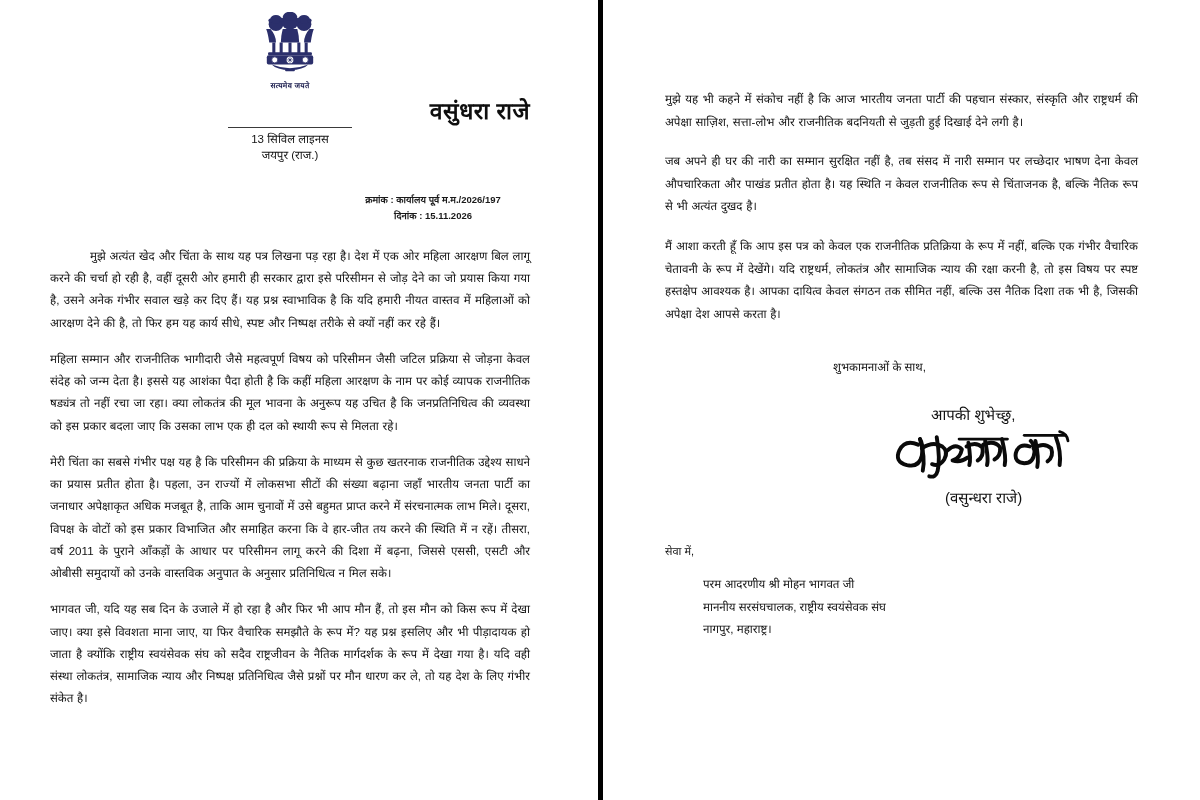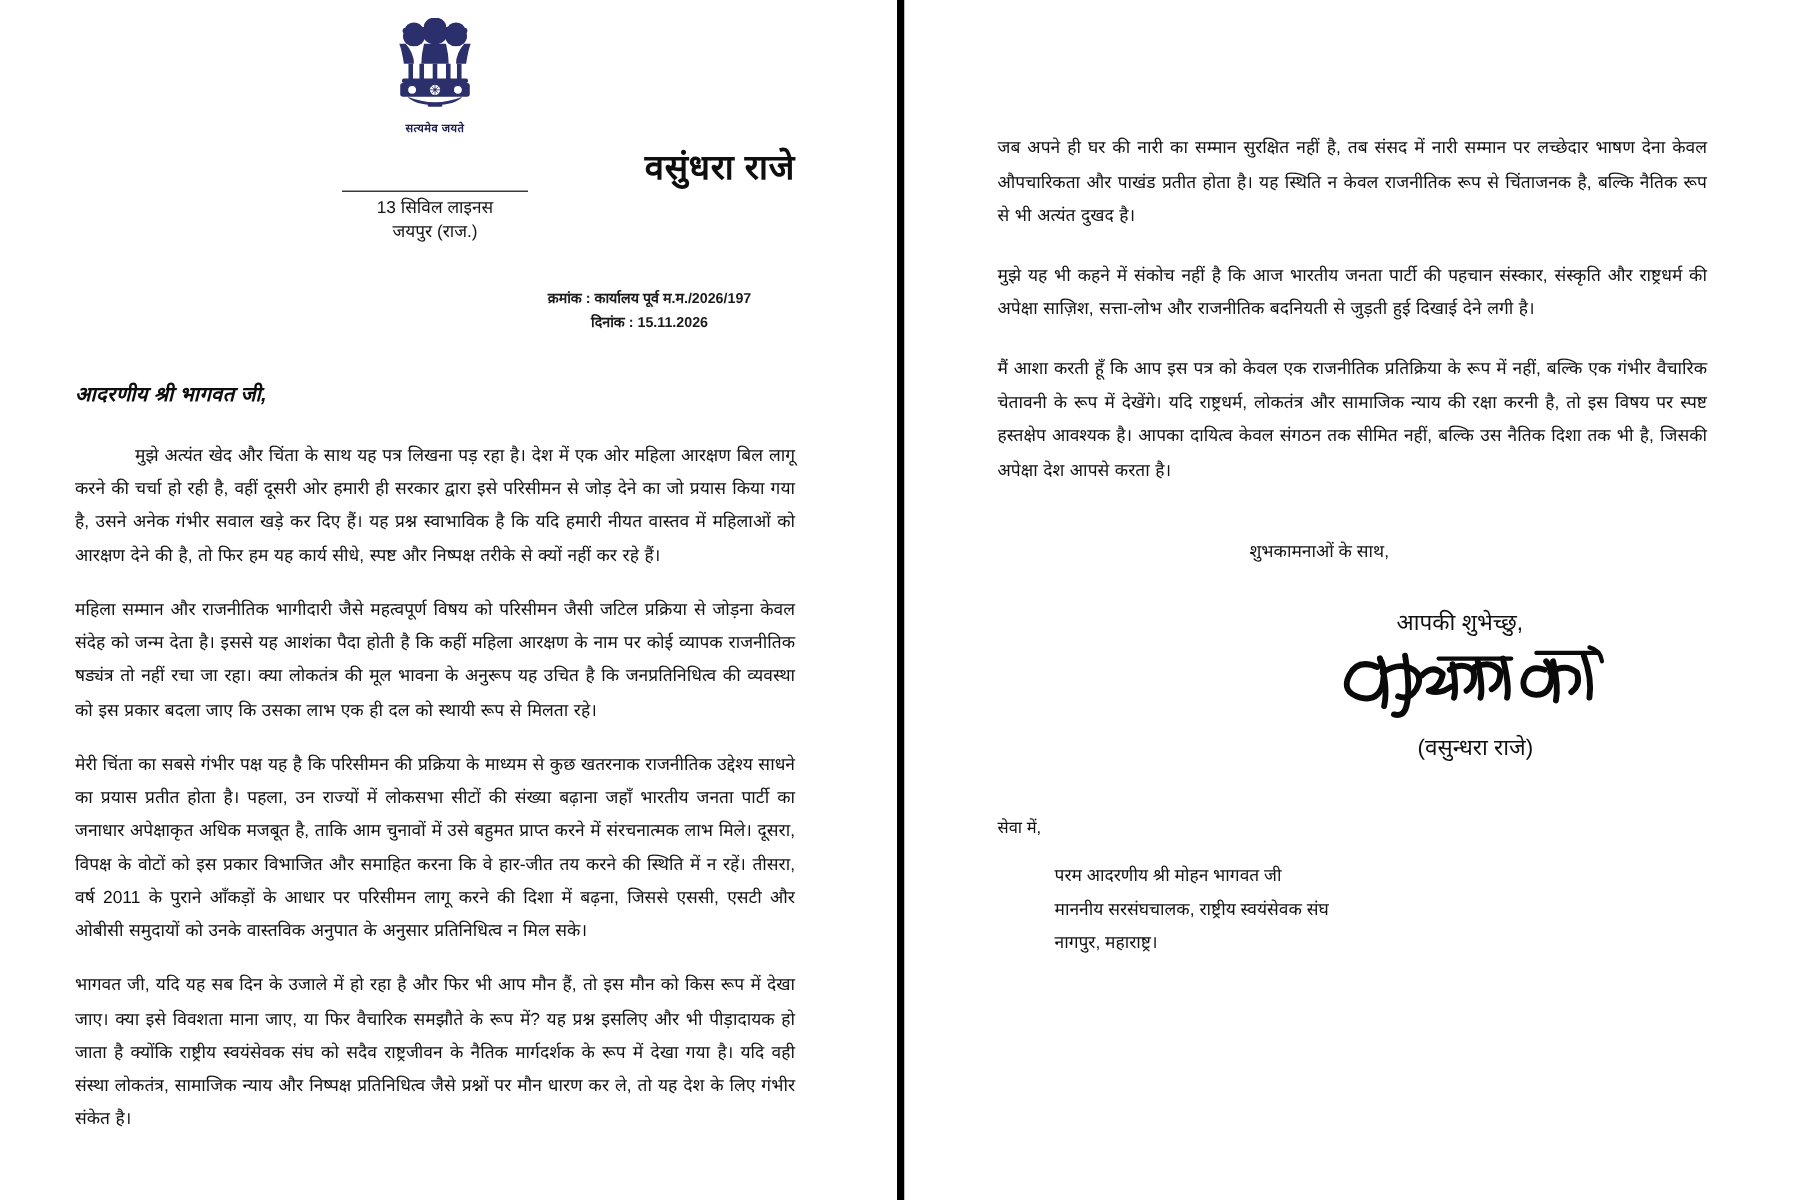--- a/index.html
+++ b/index.html
@@ -239,37 +239,36 @@
       <div class="lh-rule"></div>
       <div class="lh-addr">13 सिविल लाइनस</div>
       <div class="lh-addr">जयपुर (राज.)</div>
     </div>
 
     <div class="refblock">
       <div>क्रमांक : कार्यालय पूर्व म.म./2026/197</div>
       <div>दिनांक :  15.11.2026</div>
     </div>
 
-    <div class="salutation">आदरणीय श्री भागवत जी,</div>
 
     <div class="body-text">
       <p class="para indent">मुझे अत्यंत खेद और चिंता के साथ यह पत्र लिखना पड़ रहा है। देश में एक ओर महिला आरक्षण बिल लागू करने की चर्चा हो रही है, वहीं दूसरी ओर हमारी ही सरकार द्वारा इसे परिसीमन से जोड़ देने का जो प्रयास किया गया है, उसने अनेक गंभीर सवाल खड़े कर दिए हैं। यह प्रश्न स्वाभाविक है कि यदि हमारी नीयत वास्तव में महिलाओं को आरक्षण देने की है, तो फिर हम यह कार्य सीधे, स्पष्ट और निष्पक्ष तरीके से क्यों नहीं कर रहे हैं।</p>
       <p class="para">महिला सम्मान और राजनीतिक भागीदारी जैसे महत्वपूर्ण विषय को परिसीमन जैसी जटिल प्रक्रिया से जोड़ना केवल संदेह को जन्म देता है। इससे यह आशंका पैदा होती है कि कहीं महिला आरक्षण के नाम पर कोई व्यापक राजनीतिक षड्यंत्र तो नहीं रचा जा रहा। क्या लोकतंत्र की मूल भावना के अनुरूप यह उचित है कि जनप्रतिनिधित्व की व्यवस्था को इस प्रकार बदला जाए कि उसका लाभ एक ही दल को स्थायी रूप से मिलता रहे।</p>
       <p class="para">मेरी चिंता का सबसे गंभीर पक्ष यह है कि परिसीमन की प्रक्रिया के माध्यम से कुछ खतरनाक राजनीतिक उद्देश्य साधने का प्रयास प्रतीत होता है। पहला, उन राज्यों में लोकसभा सीटों की संख्या बढ़ाना जहाँ भारतीय जनता पार्टी का जनाधार अपेक्षाकृत अधिक मजबूत है, ताकि आम चुनावों में उसे बहुमत प्राप्त करने में संरचनात्मक लाभ मिले। दूसरा, विपक्ष के वोटों को इस प्रकार विभाजित और समाहित करना कि वे हार-जीत तय करने की स्थिति में न रहें। तीसरा, वर्ष 2011 के पुराने आँकड़ों के आधार पर परिसीमन लागू करने की दिशा में बढ़ना, जिससे एससी, एसटी और ओबीसी समुदायों को उनके वास्तविक अनुपात के अनुसार प्रतिनिधित्व न मिल सके।</p>
       <p class="para">भागवत जी, यदि यह सब दिन के उजाले में हो रहा है और फिर भी आप मौन हैं, तो इस मौन को किस रूप में देखा जाए। क्या इसे विवशता माना जाए, या फिर वैचारिक समझौते के रूप में? यह प्रश्न इसलिए और भी पीड़ादायक हो जाता है क्योंकि राष्ट्रीय स्वयंसेवक संघ को सदैव राष्ट्रजीवन के नैतिक मार्गदर्शक के रूप में देखा गया है। यदि वही संस्था लोकतंत्र, सामाजिक न्याय और निष्पक्ष प्रतिनिधित्व जैसे प्रश्नों पर मौन धारण कर ले, तो यह देश के लिए गंभीर संकेत है।</p>
     </div>
   </div>
 
   <div class="divider"></div>
 
   <div class="page page-right">
 
     <div>
+      <p class="para">मुझे यह भी कहने में संकोच नहीं है कि आज भारतीय जनता पार्टी की पहचान संस्कार, संस्कृति और राष्ट्रधर्म की अपेक्षा साज़िश, सत्ता-लोभ और राजनीतिक बदनियती से जुड़ती हुई दिखाई देने लगी है।</p>
       <p class="para">जब अपने ही घर की नारी का सम्मान सुरक्षित नहीं है, तब संसद में नारी सम्मान पर लच्छेदार भाषण देना केवल औपचारिकता और पाखंड प्रतीत होता है। यह स्थिति न केवल राजनीतिक रूप से चिंताजनक है, बल्कि नैतिक रूप से भी अत्यंत दुखद है।</p>
-      <p class="para">मुझे यह भी कहने में संकोच नहीं है कि आज भारतीय जनता पार्टी की पहचान संस्कार, संस्कृति और राष्ट्रधर्म की अपेक्षा साज़िश, सत्ता-लोभ और राजनीतिक बदनियती से जुड़ती हुई दिखाई देने लगी है।</p>
       <p class="para">मैं आशा करती हूँ कि आप इस पत्र को केवल एक राजनीतिक प्रतिक्रिया के रूप में नहीं, बल्कि एक गंभीर वैचारिक चेतावनी के रूप में देखेंगे। यदि राष्ट्रधर्म, लोकतंत्र और सामाजिक न्याय की रक्षा करनी है, तो इस विषय पर स्पष्ट हस्तक्षेप आवश्यक है। आपका दायित्व केवल संगठन तक सीमित नहीं, बल्कि उस नैतिक दिशा तक भी है, जिसकी अपेक्षा देश आपसे करता है।</p>
     </div>
 
     <div class="closing">शुभकामनाओं के साथ,</div>
 
     <div class="sign-wrap">
       <div class="sign-yours">आपकी शुभेच्छु,</div>
 
       <svg class="signature-img" viewBox="0 0 200 58">
         <g fill="none" stroke="#0a0a0a" stroke-width="4.2" stroke-linecap="round" stroke-linejoin="round">

